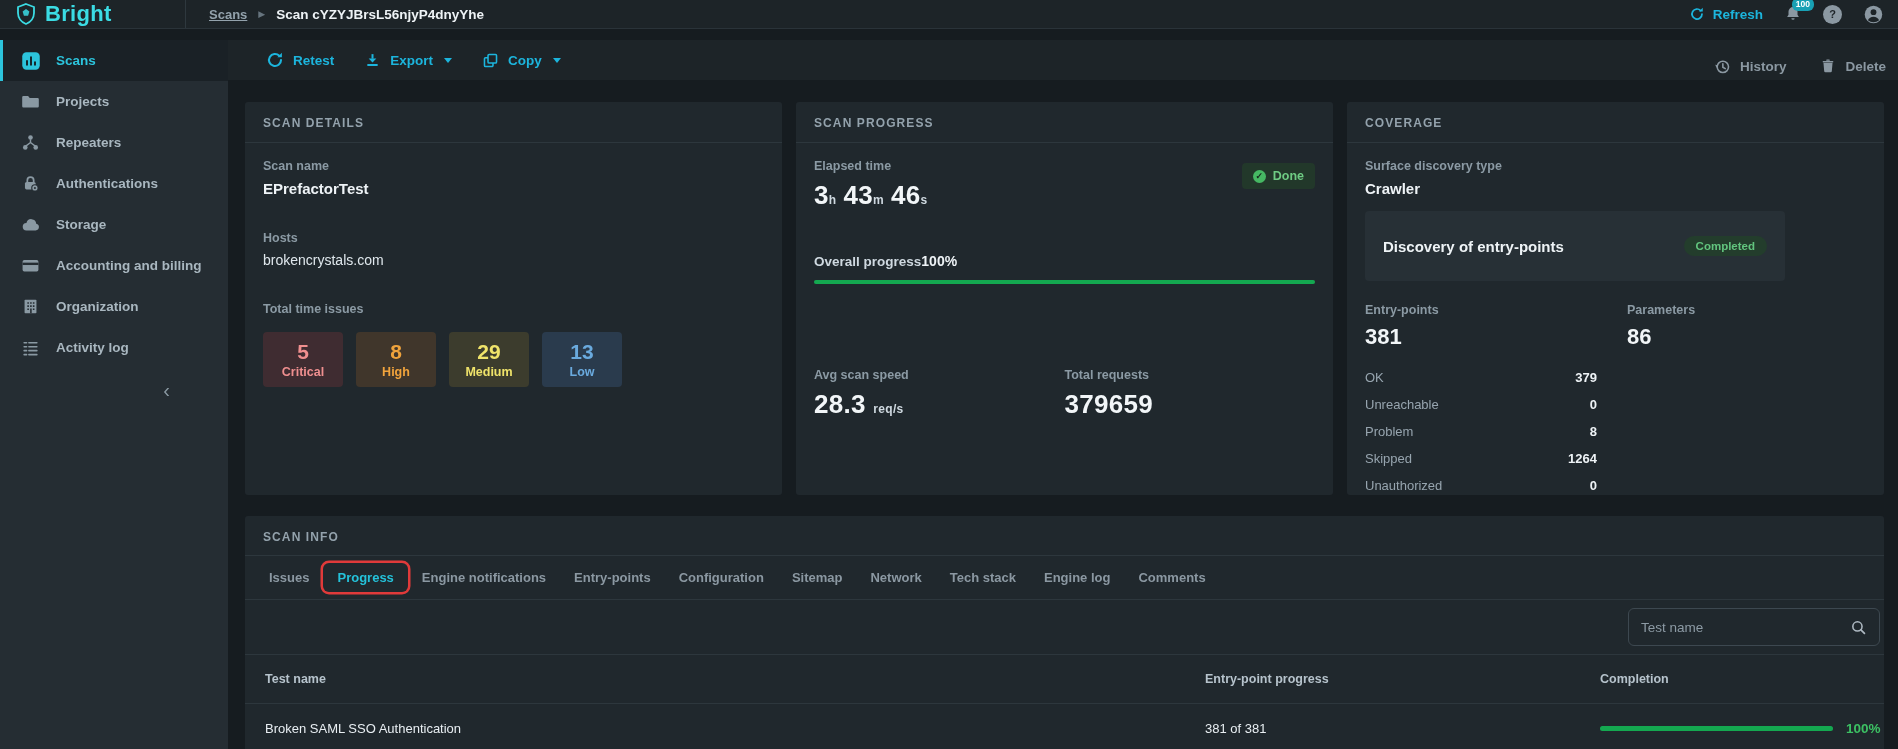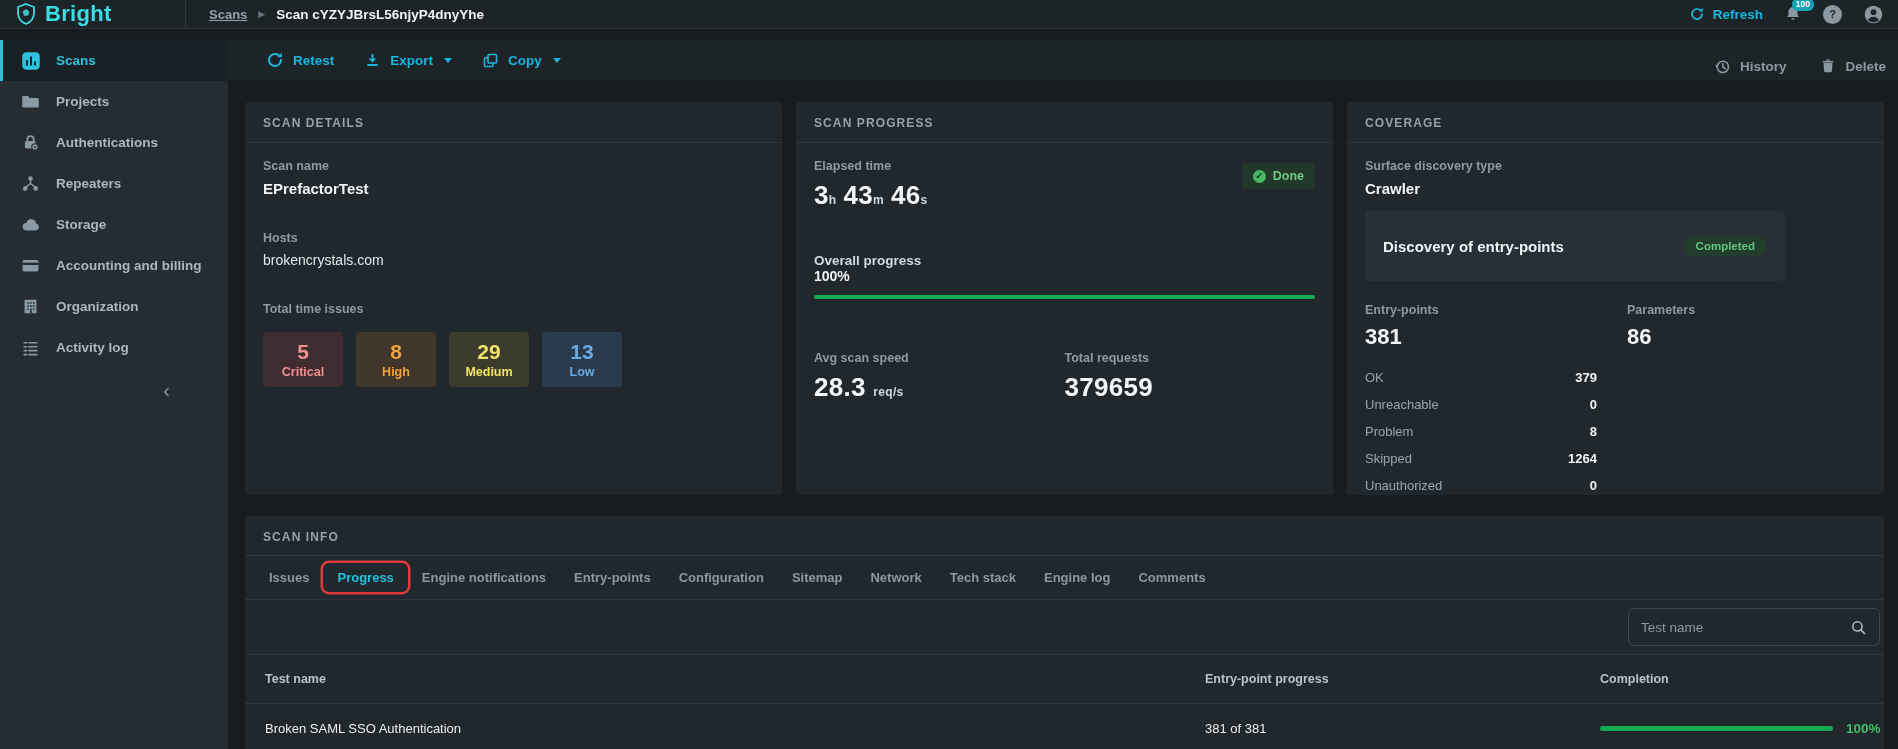--- a/index.html
+++ b/index.html
@@ -72,27 +72,27 @@
   .sev-count { font-size:21px; font-weight:700; line-height:1.1; }
   .sev-label { font-size:12.5px; font-weight:700; margin-top:2px; }
 
   .sp-row1 { display:flex; justify-content:space-between; align-items:flex-start; }
   .big-val { font-size:26px; font-weight:700; color:#f2f6f8; letter-spacing:.3px; }
   .big-val .unit { font-size:12px; font-weight:700; color:#cfd9e0; margin-right:7px; }
   .done-badge { display:flex; align-items:center; gap:7px; background:#22382a; color:#6ecb83;
     font-size:12.5px; font-weight:700; padding:6px 11px; border-radius:4px; margin-top:4px; }
   .check-dot { width:13px; height:13px; border-radius:50%; background:#46b863; color:#15261b;
     font-size:9px; font-weight:700; display:flex; align-items:center; justify-content:center; }
-  .overall-row { display:flex; align-items:baseline; margin-top:42px;flex-direction:column; }
+  .overall-row { display:flex; align-items:baseline; margin-top:42px; }
   .overall-label { font-size:13.5px; font-weight:700; color:#cfd9e0; }
   .overall-pct { font-size:14px; font-weight:700; color:#eef3f6; }
   .track { margin-top:11px; height:4px; background:#2d373d; border-radius:2px; }
   .fill { height:100%; width:100%; background:#14a850; border-radius:2px; }
   .sp-row3 { display:flex; margin-top:52px; }
-  .sp-col { flex:1; }
+  .sp-col { flex:1;margin-top:32px; }
 
   .cov-panel { margin-top:14px; width:420px; background:#273036; border-radius:4px;
     padding:25px 18px; display:flex; justify-content:space-between; align-items:center; }
   .cov-panel-title { font-size:15px; font-weight:600; color:#eef3f6; }
   .pill { background:#233d2c; color:#62c47e; font-size:11.5px; font-weight:700;
     padding:4px 12px; border-radius:12px; }
   .cov-row { display:flex; margin-top:22px; }
   .cov-col1 { width:262px; }
   .cov-num { font-size:22px; font-weight:700; color:#f2f6f8; }
   .stats { margin-top:14px; width:232px; }
@@ -193,38 +193,38 @@
       <span class="nicon">
         <svg width="19" height="19" viewBox="0 0 24 24" fill="currentColor">
             <path d="M3 5h6l2 2.5h10a1.5 1.5 0 0 1 1.5 1.5v9A1.5 1.5 0 0 1 21 19.5H3A1.5 1.5 0 0 1 1.5 18V6.5A1.5 1.5 0 0 1 3 5z"></path>
           </svg>
       </span>
       <span>Projects</span>
     </div>
     <div class="nav-item">
       <span class="nicon">
         <svg width="19" height="19" viewBox="0 0 24 24">
+            <path d="M12 8v4M12 12l-6 4.5M12 12l6 4.5" stroke="currentColor" stroke-width="1.8" fill="none"></path>
+            <circle cx="12" cy="5.6" r="2.9" fill="currentColor"></circle>
+            <circle cx="5.4" cy="18.2" r="2.9" fill="currentColor"></circle>
+            <circle cx="18.6" cy="18.2" r="2.9" fill="currentColor"></circle>
+          </svg>
+      </span>
+      <span>Repeaters</span>
+    </div>
+    <div class="nav-item">
+      <span class="nicon">
+        <svg width="19" height="19" viewBox="0 0 24 24">
             <path d="M8 10V8a4 4 0 1 1 8 0v2" stroke="currentColor" stroke-width="2.2" fill="none"></path>
             <rect x="5" y="10" width="13.5" height="9.5" rx="2" fill="currentColor"></rect>
             <circle cx="17.6" cy="17.6" r="4" fill="currentColor" stroke="#252d33" stroke-width="1.4"></circle>
             <circle cx="17.6" cy="17.6" r="1.3" fill="#252d33"></circle>
           </svg>
       </span>
       <span>Authentications</span>
-    </div>
-    <div class="nav-item">
-      <span class="nicon">
-        <svg width="19" height="19" viewBox="0 0 24 24">
-            <path d="M12 8v4M12 12l-6 4.5M12 12l6 4.5" stroke="currentColor" stroke-width="1.8" fill="none"></path>
-            <circle cx="12" cy="5.6" r="2.9" fill="currentColor"></circle>
-            <circle cx="5.4" cy="18.2" r="2.9" fill="currentColor"></circle>
-            <circle cx="18.6" cy="18.2" r="2.9" fill="currentColor"></circle>
-          </svg>
-      </span>
-      <span>Repeaters</span>
     </div>
     <div class="nav-item">
       <span class="nicon">
         <svg width="20" height="20" viewBox="0 0 24 24" fill="currentColor">
             <path d="M6.6 18.5h11a4.1 4.1 0 0 0 .7-8.1A6 6 0 0 0 6.5 9.5a4.5 4.5 0 0 0 .1 9z"></path>
           </svg>
       </span>
       <span>Storage</span>
     </div>
     <div class="nav-item">

